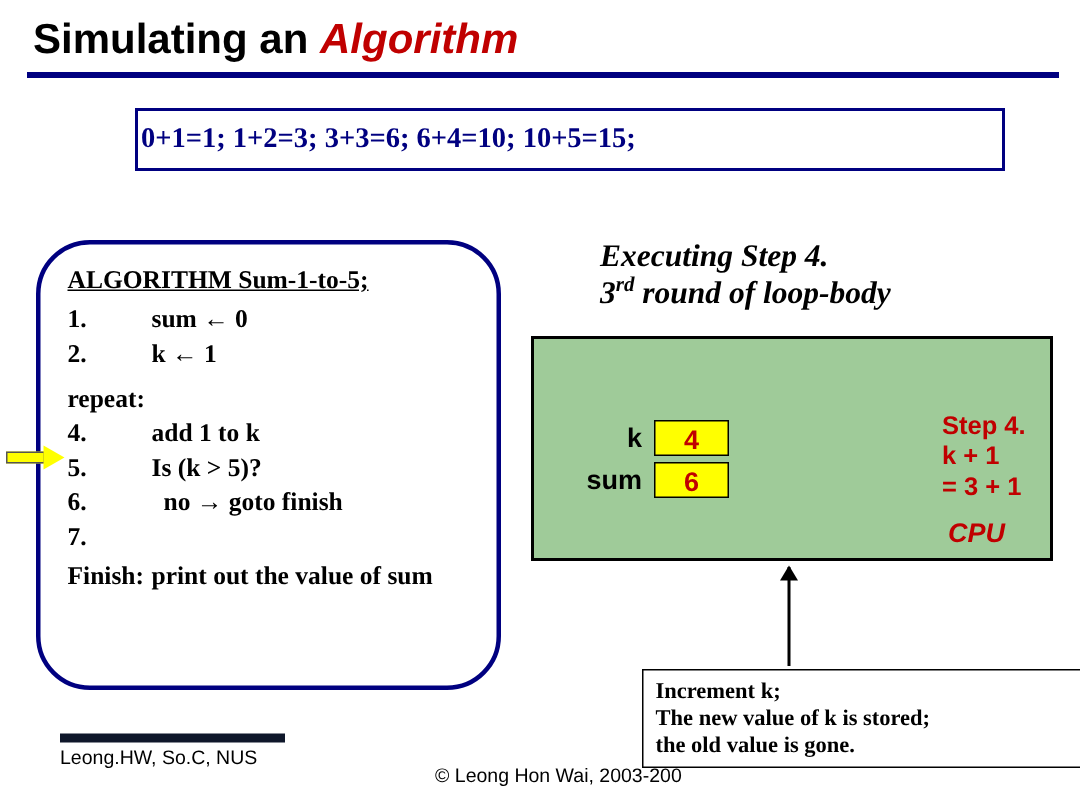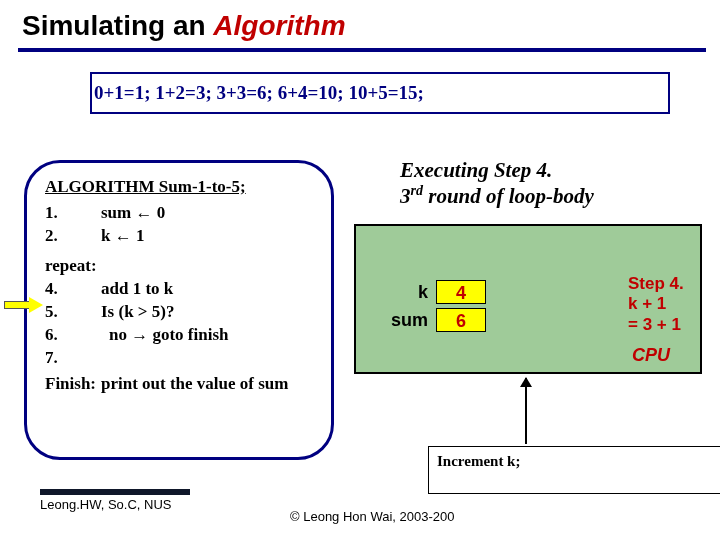--- a/index.html
+++ b/index.html
@@ -250,17 +250,18 @@
     <span> k + 1</span><br>
     <span> = 3 + 1</span>
   </div>
   <div class="cpu-label">CPU</div>
 </div>
 
 <div class="up-arrow"></div>
 
 <div class="note-box">
   <span>Increment k;</span><br>
-  <br>
+  <span>The new value of k is stored;</span><br>
+  <span>the old value is gone.</span>
 </div>
 
 <div class="footer-left">Leong.HW, So.C, NUS</div>
 <div class="footer-center">© Leong Hon Wai, 2003-200</div>
 
 </body></html>

